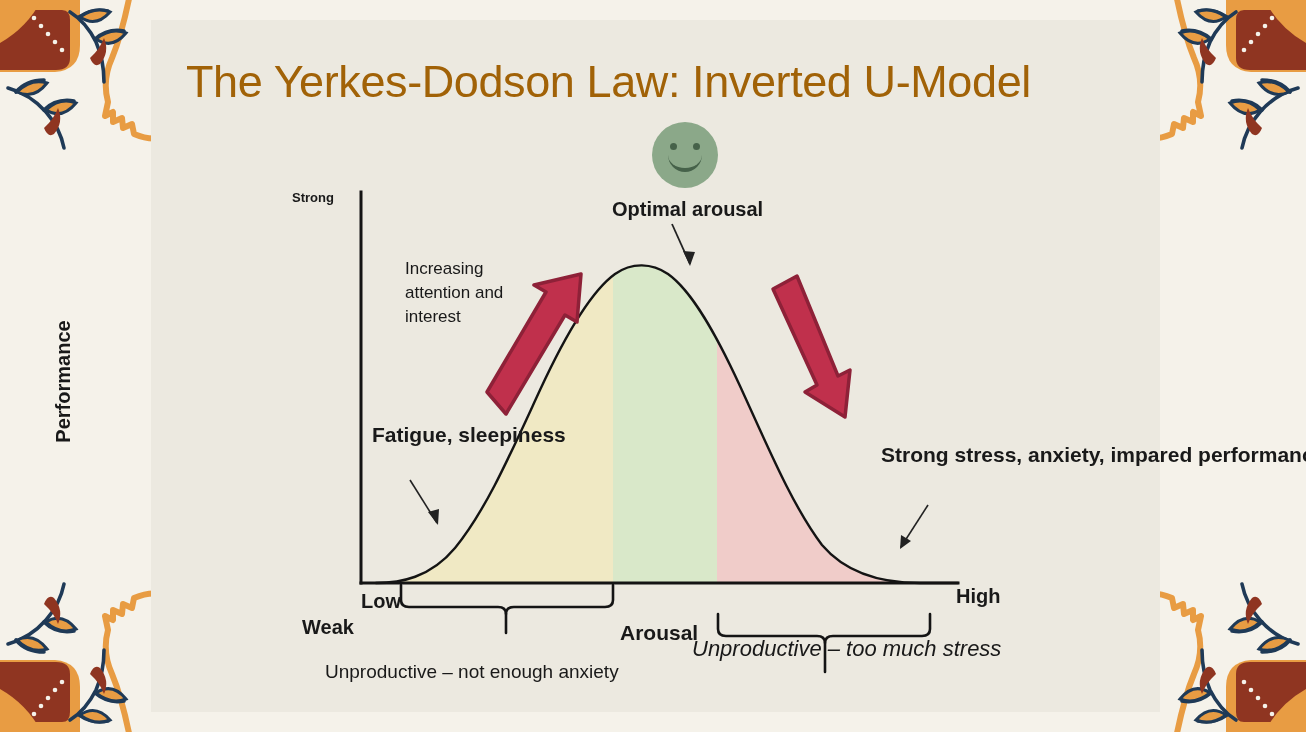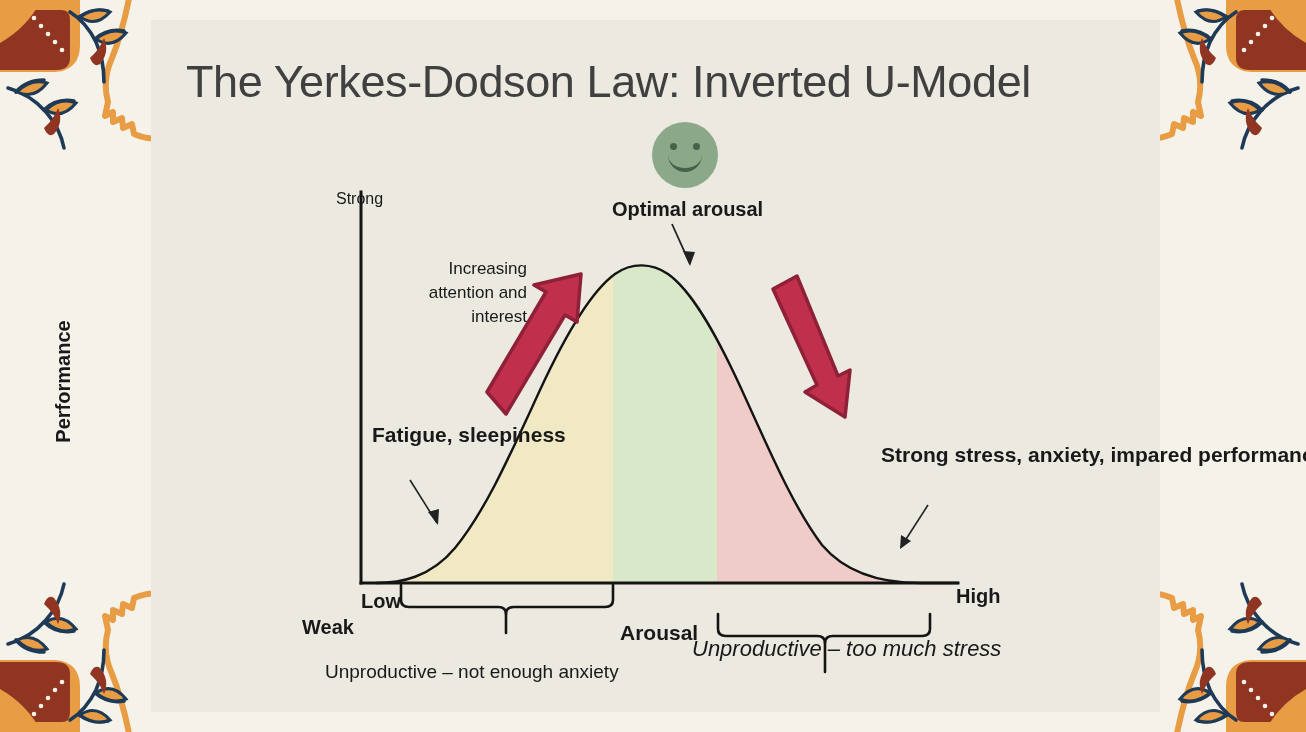--- a/index.html
+++ b/index.html
@@ -20,21 +20,21 @@
 
   
   #panel{
     position:absolute;left:151px;top:20px;width:1009px;height:692px;
     background:#ece9e0;
   }
 
   
   #title{
     position:absolute;left:186px;top:56px;
-    font-size:45px;color:#404040;letter-spacing:-0.4px;
+    font-size:45px;color:#a16207;letter-spacing:-0.4px;
     white-space:nowrap;font-weight:400;
   }
 
   
   #figure{position:absolute;left:0;top:0;width:1306px;height:732px;}
 
   
   #smiley{
     position:absolute;left:652px;top:122px;width:66px;height:66px;
     border-radius:50%;background:#8ba889;
@@ -43,24 +43,24 @@
   #smiley .eye.l{left:18px;}
   #smiley .eye.r{left:41px;}
   #smiley .mouth{
     position:absolute;left:16px;top:30px;width:34px;height:16px;
     border:0 solid #46624a;border-bottom-width:4px;
     border-radius:0 0 34px 34px;
   }
 
   
   .lab{position:absolute;color:#191919;white-space:nowrap;}
-  .lab.ctr{text-align:right;white-space:normal;}
+  .lab.ctr{text-align:left;white-space:normal;}
 
   #lab-optimal{left:612px;top:198px;font-size:20px;font-weight:bold;}
-  #lab-strong{left:292px;top:190px;font-size:16px;font-weight:normal;margin-left:44px;}
+  #lab-strong{left:292px;top:190px;font-size:13px;font-weight:bold;}
   #lab-weak{left:302px;top:568px;font-size:20px;font-weight:bold;margin-top:48px;}
   #lab-perf{
     left:-17px;top:370px;width:160px;font-size:20px;font-weight:bold;
     transform:rotate(-90deg);transform-origin:center;text-align:center;
   }
   #lab-low{left:361px;top:590px;font-size:20px;font-weight:bold;}
   #lab-high{left:912px;top:585px;font-size:20px;font-weight:bold;margin-left:44px;}
   #lab-arousal{left:620px;top:621px;font-size:21px;font-weight:bold;}
 
   #lab-increasing{left:405px;top:257px;width:122px;font-size:17px;line-height:24px;}

